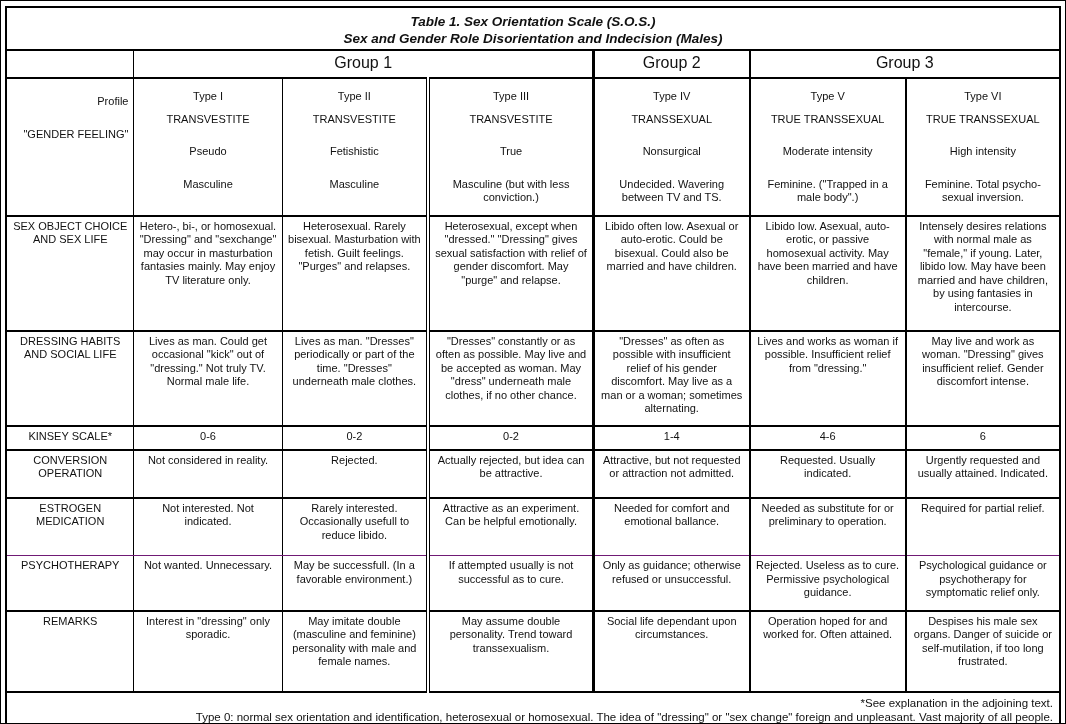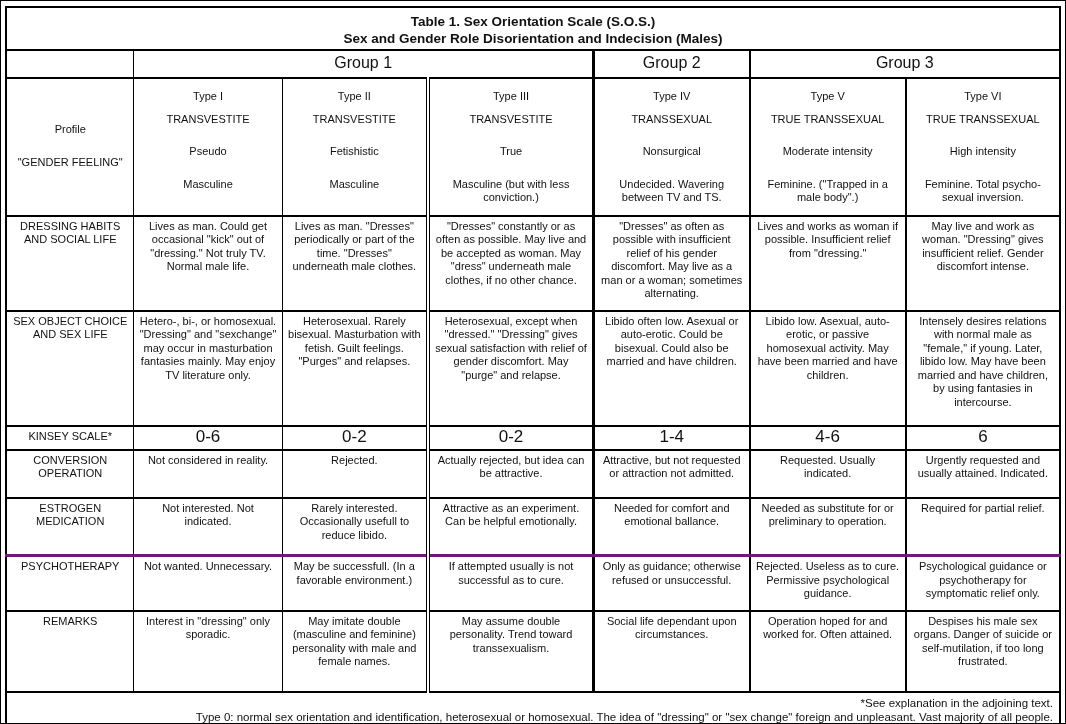--- a/index.html
+++ b/index.html
@@ -19,29 +19,29 @@
     overflow:hidden;
   }
   td:first-child { border-left:none; }
   
   td.col3 { border-left:4px double #000; }   
   td.col4 { border-left:3px solid #000; }    
   td.col5 { border-left:2px solid #000; }    
   td.col6 { border-left:2px solid #000; }
   
   tr.hb2 > td { border-bottom:2px solid #000; }
-  tr.hb1 > td { border-bottom:3px solid #701a75; }
-  .title-cell { text-align:center; font-weight:bold; font-size:13.5px; line-height:17px; padding-top:5px; }
+  tr.hb1 > td { border-bottom:1px solid #701a75; }
+  .title-cell { text-align:center; font-weight:bold; font-style:italic; font-size:13.5px; line-height:17px; padding-top:5px; }
   .group-cell { font-size:16px; line-height:14px; padding-top:5px; }
   .rowlabel { font-size:11px; }
   .profile-cell div { margin:8px; }
   .gap-sm { margin-bottom:9px !important; }
   .gap-lg { margin-bottom:19px !important; }
-  .profile-head { padding-top:44px; }
-  .kinsey-val { font-size:17px; }
+  .profile-head { padding-top:16px;text-align:right; }
+  .kinsey-val { font-size:11px; }
   .footer-cell { text-align:right; font-size:11.5px; line-height:14px; padding:3px 6px; }
 </style>
 </head>
 <body>
 
 <div class="page">
   <table class="sos">
     <colgroup>
       <col style="width:127px">
         <col style="width:147px">
@@ -103,38 +103,38 @@
         <div>Feminine. ("Trapped in a male body".)</div>
       </td>
       <td class="profile-cell col6">
         <div class="gap-sm">Type VI</div>
         <div class="gap-lg">TRUE TRANSSEXUAL</div>
         <div class="gap-lg">High intensity</div>
         <div>Feminine. Total psycho-sexual inversion.</div>
       </td>
     </tr>
 
+    <tr class="hb2" style="height:115px">
+      <td class="rowlabel">SEX OBJECT CHOICE AND SEX LIFE</td>
+      <td>Hetero-, bi-, or homosexual. "Dressing" and "sexchange" may occur in masturbation fantasies mainly. May enjoy TV literature only.</td>
+      <td>Heterosexual. Rarely bisexual. Masturbation with fetish. Guilt feelings. "Purges" and relapses.</td>
+      <td class="col3">Heterosexual, except when "dressed." "Dressing" gives sexual satisfaction with relief of gender discomfort. May "purge" and relapse.</td>
+      <td class="col4">Libido often low. Asexual or auto-erotic. Could be bisexual. Could also be married and have children.</td>
+      <td class="col5">Libido low. Asexual, auto-erotic, or passive homosexual activity. May have been married and have children.</td>
+      <td class="col6">Intensely desires relations with normal male as "female," if young. Later, libido low. May have been married and have children, by using fantasies in intercourse.</td>
+    </tr>
+
     <tr class="hb2" style="height:95px">
       <td class="rowlabel">DRESSING HABITS AND SOCIAL LIFE</td>
       <td>Lives as man. Could get occasional "kick" out of "dressing." Not truly TV. Normal male life.</td>
       <td>Lives as man. "Dresses" periodically or part of the time. "Dresses" underneath male clothes.</td>
       <td class="col3">"Dresses" constantly or as often as possible. May live and be accepted as woman. May "dress" underneath male clothes, if no other chance.</td>
       <td class="col4">"Dresses" as often as possible with insufficient relief of his gender discomfort. May live as a man or a woman; sometimes alternating.</td>
       <td class="col5">Lives and works as woman if possible. Insufficient relief from "dressing."</td>
       <td class="col6">May live and work as woman. "Dressing" gives insufficient relief. Gender discomfort intense.</td>
-    </tr>
-
-    <tr class="hb2" style="height:115px">
-      <td class="rowlabel">SEX OBJECT CHOICE AND SEX LIFE</td>
-      <td>Hetero-, bi-, or homosexual. "Dressing" and "sexchange" may occur in masturbation fantasies mainly. May enjoy TV literature only.</td>
-      <td>Heterosexual. Rarely bisexual. Masturbation with fetish. Guilt feelings. "Purges" and relapses.</td>
-      <td class="col3">Heterosexual, except when "dressed." "Dressing" gives sexual satisfaction with relief of gender discomfort. May "purge" and relapse.</td>
-      <td class="col4">Libido often low. Asexual or auto-erotic. Could be bisexual. Could also be married and have children.</td>
-      <td class="col5">Libido low. Asexual, auto-erotic, or passive homosexual activity. May have been married and have children.</td>
-      <td class="col6">Intensely desires relations with normal male as "female," if young. Later, libido low. May have been married and have children, by using fantasies in intercourse.</td>
     </tr>
 
     <tr class="hb2" style="height:24px">
       <td class="rowlabel">KINSEY SCALE*</td>
       <td class="kinsey-val">0-6</td>
       <td class="kinsey-val">0-2</td>
       <td class="kinsey-val col3">0-2</td>
       <td class="kinsey-val col4">1-4</td>
       <td class="kinsey-val col5">4-6</td>
       <td class="kinsey-val col6">6</td>

